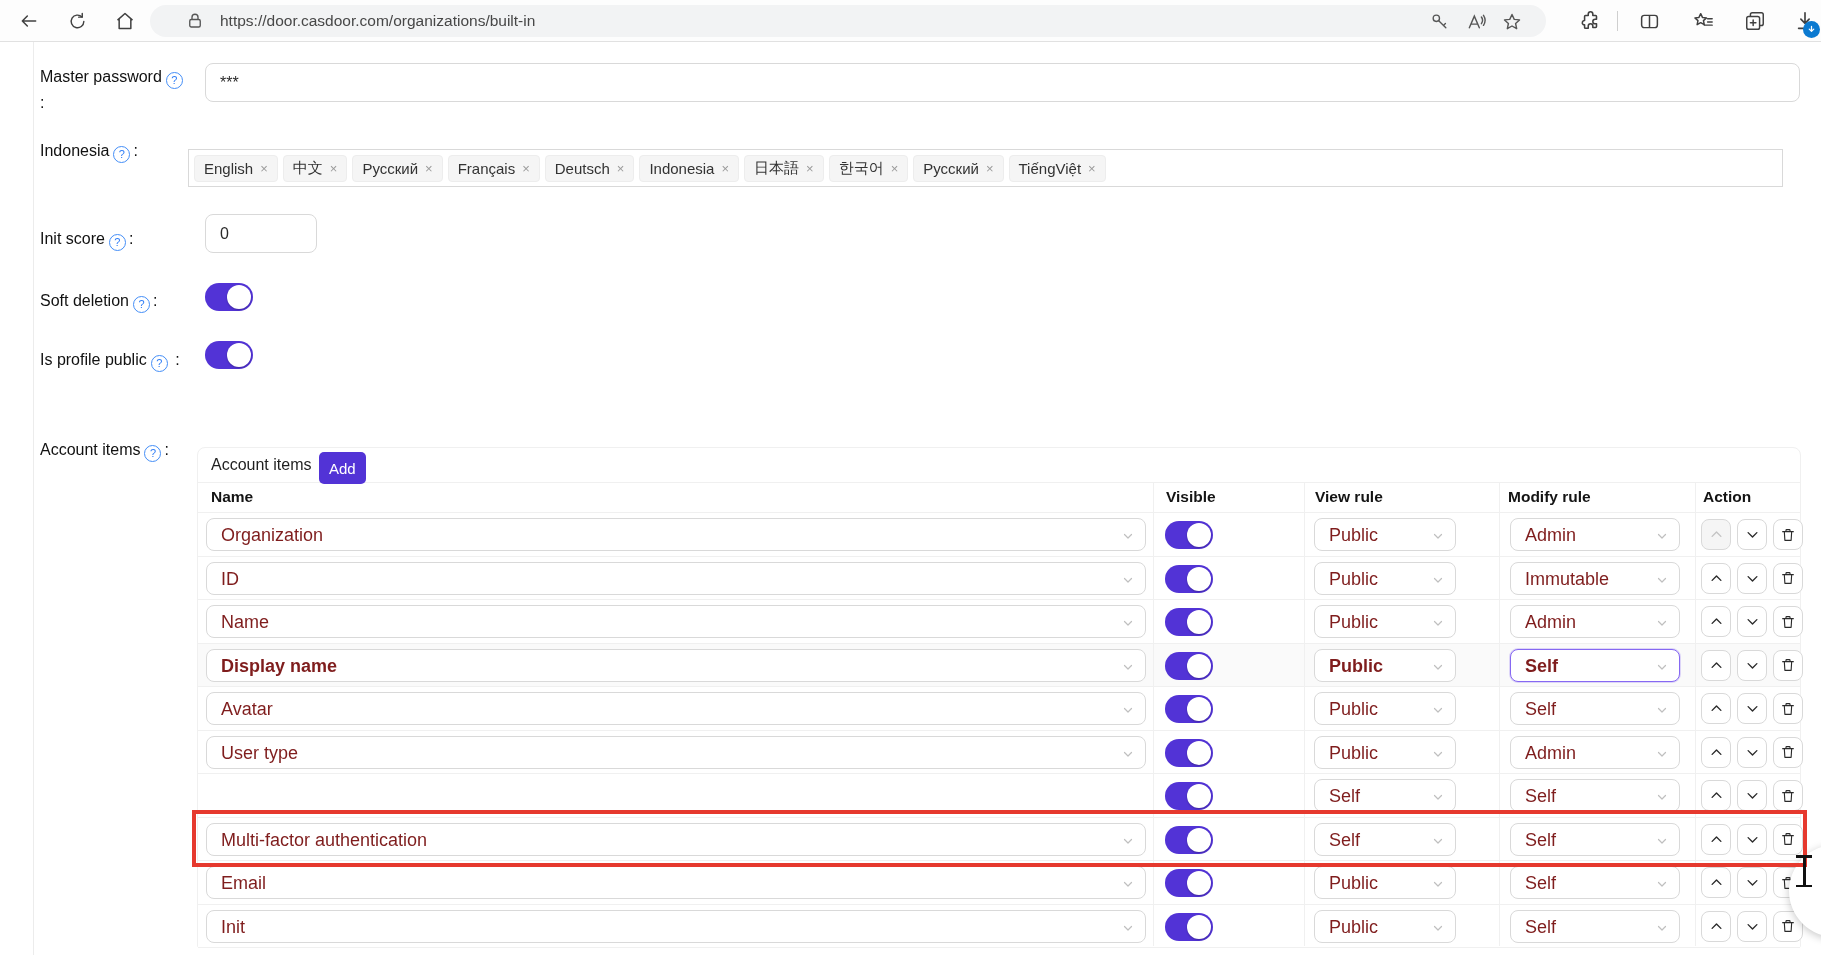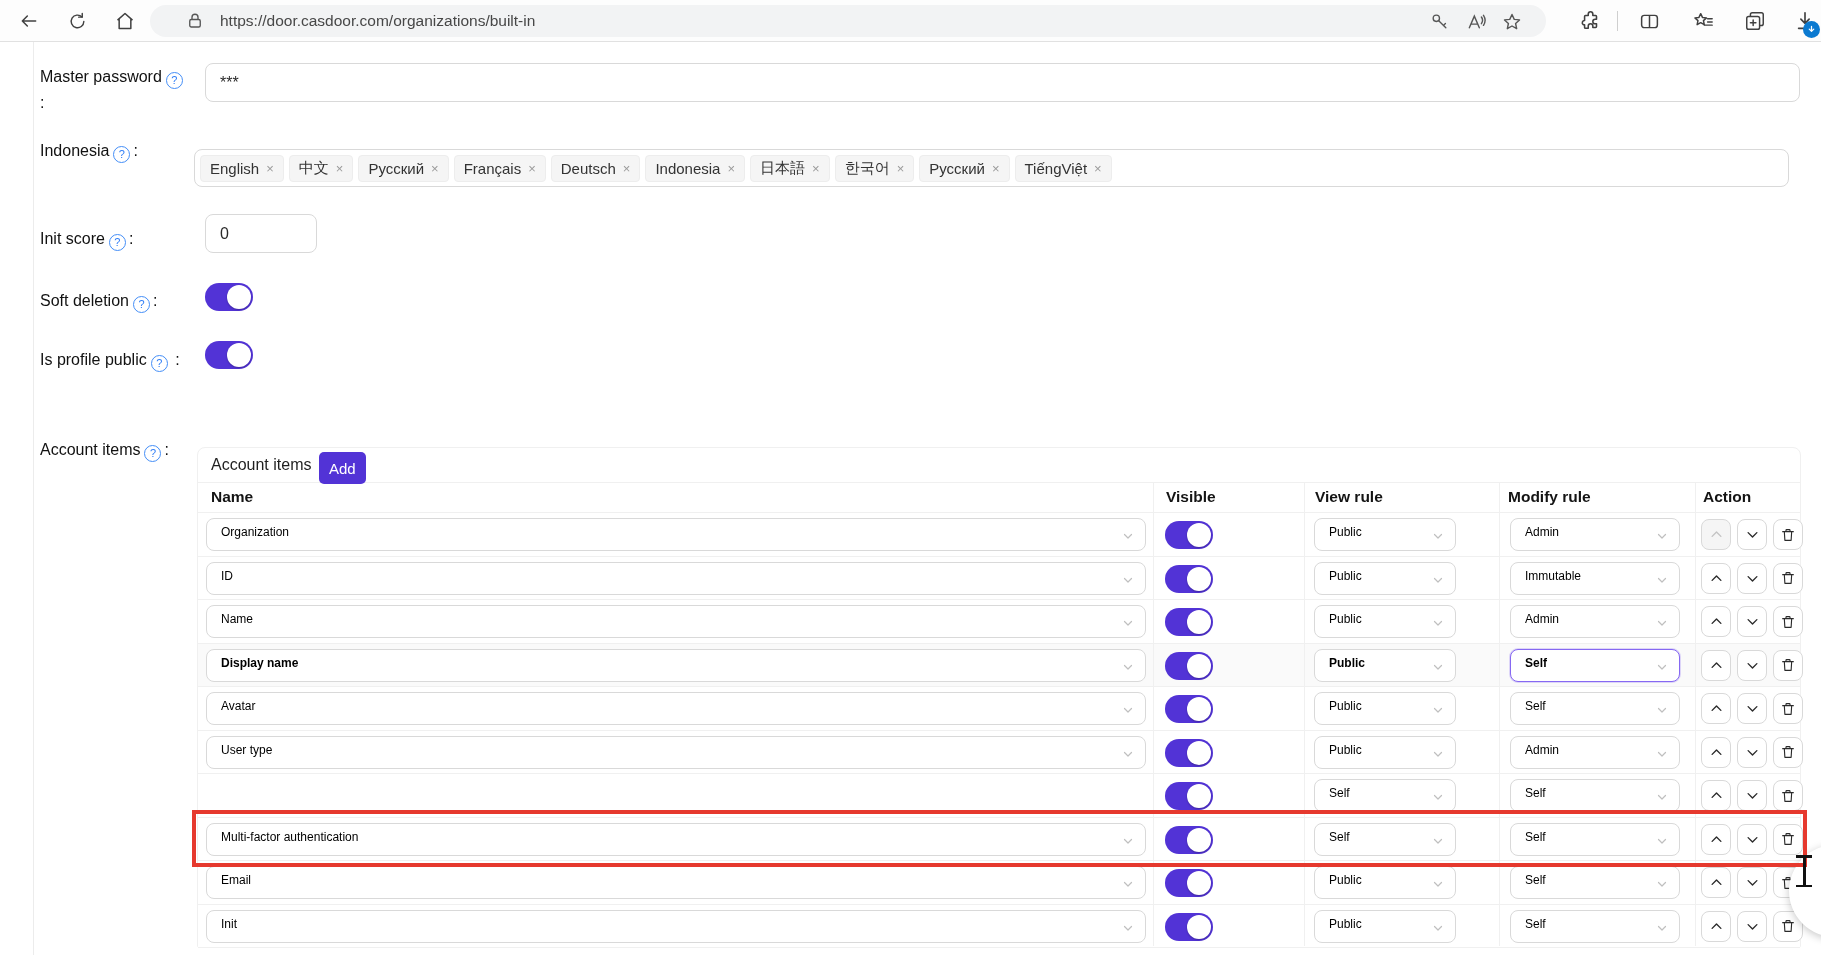--- a/index.html
+++ b/index.html
@@ -23,22 +23,22 @@
               background:#0b7ad1; color:#fff; font-size:10px; display:flex; align-items:center;
               justify-content:center; z-index:21; }
   
   .left-rule { position:absolute; left:33px; top:42px; height:913px; width:1px; background:#ececec; }
   .f-label { position:absolute; left:40px; width:146px; font-size:16px; color:#111; line-height:1.6; }
   .help { display:inline-flex; width:17px; height:17px; border:1px solid #448ef7; border-radius:50%;
           color:#2f7df6; font-size:11px; align-items:center; justify-content:center;
           vertical-align:-2px; margin:0 3px 0 4px; }
   .inp { position:absolute; border:1px solid #d9d9d9; border-radius:8px; background:#fff;
          font-size:16px; color:#2a2a2a; display:flex; align-items:center; padding:0 14px; }
-  .tagbox { position:absolute; left:194px; top:149px; width:1595px; height:38px;
-            border:1px solid #d9d9d9; border-radius:8px; background:#fff;
+  .tagbox { position:absolute; left:188px; top:149px; width:1595px; height:38px;
+            border:1px solid #d9d9d9; border-radius:0; background:#fff;
             display:flex; align-items:center; gap:5px; padding:0 5px; }
   .tag { background:#f5f5f5; border:1px solid #ededed; border-radius:4px; height:27px;
          padding:0 9px; font-size:15px; color:#333; display:inline-flex; align-items:center; gap:7px; }
   .tag-x { color:#9a9a9a; font-size:13px; cursor:pointer; }
   .switch { position:absolute; width:48px; height:28px; border-radius:14px; background:#5233d6; }
   .switch::after { content:''; position:absolute; top:2px; right:2px; width:24px; height:24px;
                    border-radius:50%; background:#fff; box-shadow:0 1px 2px rgba(0,0,0,.25); }
   
   .tbl { position:absolute; left:197px; top:447px; width:1604px; height:500px;
          border:1px solid #f0f0f0; border-radius:8px 8px 0 0; background:#fff; }
@@ -46,21 +46,21 @@
   .t-title { position:absolute; left:13px; top:8px; font-size:16px; color:#1f1f1f; }
   .add-btn { position:absolute; left:121px; top:4px; height:26px; padding:16px 10px;
              background:#5233d6; color:#fff; border:none; border-radius:5px; font-size:15px;
              font-family:inherit; display:flex; align-items:center; }
   .t-head-row { position:relative; height:30px; border-bottom:1px solid #f0f0f0; }
   .t-head-row span { position:absolute; top:5px; font-size:15.5px; font-weight:700; color:#141414; }
   .col-sep { position:absolute; top:35px; bottom:0; width:1px; background:#f0f0f0; }
   .t-row { position:relative; height:43.5px; border-bottom:1px solid #f0f0f0; background:#fff; }
   .t-row.tinted { background:#fafafa;font-weight:bold; }
   .sel { position:absolute; top:5px; height:33px; border:1px solid #d9d9d9; border-radius:8px;
-         background:#fff; font-size:12px; color:#000000; }
+         background:#fff; font-size:18px; color:#7f1d1d; }
   .sel.focused { border-color:#8668f2; box-shadow:0 0 0 1px rgba(134,104,242,.25); }
   .sel-txt { position:absolute; left:14px; top:6px; white-space:nowrap; }
   .sel-chev { position:absolute; right:11px; top:11px; color:#bfbfbf; }
   .sel-name { left:8px;  width:940px; }
   .sel-view { left:1116px; width:142px; }
   .sel-mod  { left:1312px; width:170px; }
   .row-switch { left:967px; top:8px; }
   .act-btn { position:absolute; top:6px; width:30px; height:31px; background:#fff;
              border:1px solid #d9d9d9; border-radius:8px; display:flex; align-items:center;
              justify-content:center; color:#2b2b2b; padding:0; }

